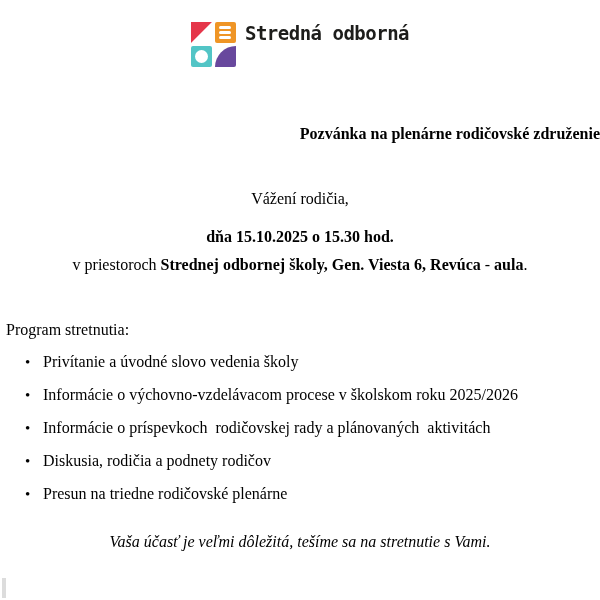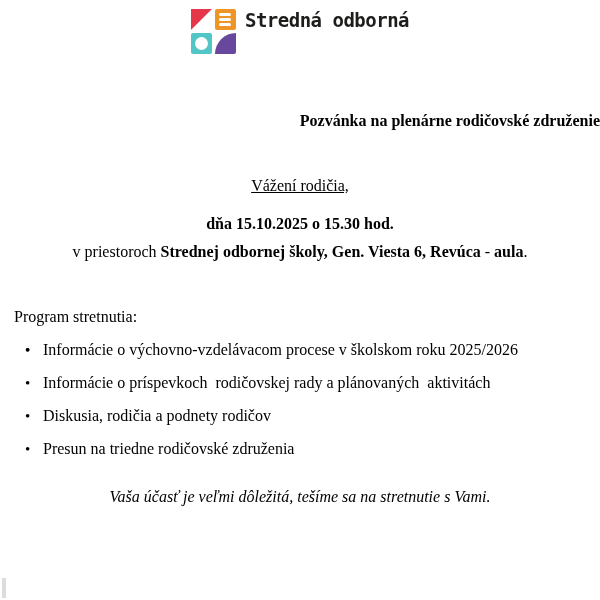--- a/index.html
+++ b/index.html
@@ -13,21 +13,21 @@
     font-family: "Liberation Serif", "DejaVu Serif", serif;
     font-size: 16px;
   }
 
   
   .logo {
     display: flex;
     justify-content: center;
     align-items: flex-start;
     gap: 9px;
-    padding-top: 9px;
+    padding-top: 22px;
     height: 45px;
   }
   .tiles {
     display: grid;
     grid-template-columns: 21px 21px;
     grid-auto-rows: 21px;
     gap: 3px;
   }
   .tile { width: 21px; height: 21px; }
   .tile-red {
@@ -81,25 +81,25 @@
 
   
   .center { text-align: center; }
   p, h1 { line-height: 20px; }
   .title {
     margin: 57px 0 0;
     font-size: 16px;
     font-weight: bold;
     text-align: right;
   }
-  .salutation { margin: 45px 0 0; text-decoration: underline; }
+  .salutation { margin: 45px 0 0; }
   .invite { margin: 9px 0 0; }
   .datetime { margin: 18px 0 0; font-weight: bold; text-align: center; }
   .venue { margin: 8px 0 0; }
-  .program-heading { margin: 45px 8px 0; padding-left: 6px; }
+  .program-heading { margin: 45px 0 0; padding-left: 6px; }
   .program-list {
     margin: 12px 0 0;
     padding: 0;
     list-style: none;
   }
   .program-list li {
     position: relative;
     padding-left: 43px;
     margin-bottom: 13px;
     line-height: 20px;
@@ -153,24 +153,24 @@
   <p class="center salutation">Vážení rodičia,</p>
 
 
   <p class="center datetime">dňa 15.10.2025 o 15.30 hod.</p>
 
   <p class="center venue"><span>v priestoroch </span><b>Strednej odbornej školy, Gen. Viesta 6, Revúca</b><span> - </span><b>aula</b><span>.</span></p>
 
   <p class="program-heading">Program stretnutia:</p>
 
   <ul class="program-list">
-    <li><span class="dot">•</span></li>
+    <li><span class="dot">•</span><span class="li-text">Privítanie a úvodné slovo vedenia školy</span></li>
     <li><span class="dot">•</span><span class="li-text">Informácie o výchovno-vzdelávacom procese v školskom roku 2025/2026</span></li>
     <li><span class="dot">•</span><span class="li-text">Informácie o príspevkoch  rodičovskej rady a plánovaných  aktivitách</span></li>
     <li><span class="dot">•</span><span class="li-text">Diskusia, rodičia a podnety rodičov</span></li>
-    <li><span class="dot">•</span><span class="li-text">Presun na triedne rodičovské združenia</span></li>
+    <li><span class="dot">•</span><span class="li-text">Presun na triedne rodičovské plenárne</span></li>
   </ul>
 
   <p class="closing">Vaša účasť je veľmi dôležitá, tešíme sa na stretnutie s Vami.</p>
 
   <div class="edge-mark"></div>
 
 </div>
 
 </body></html>

